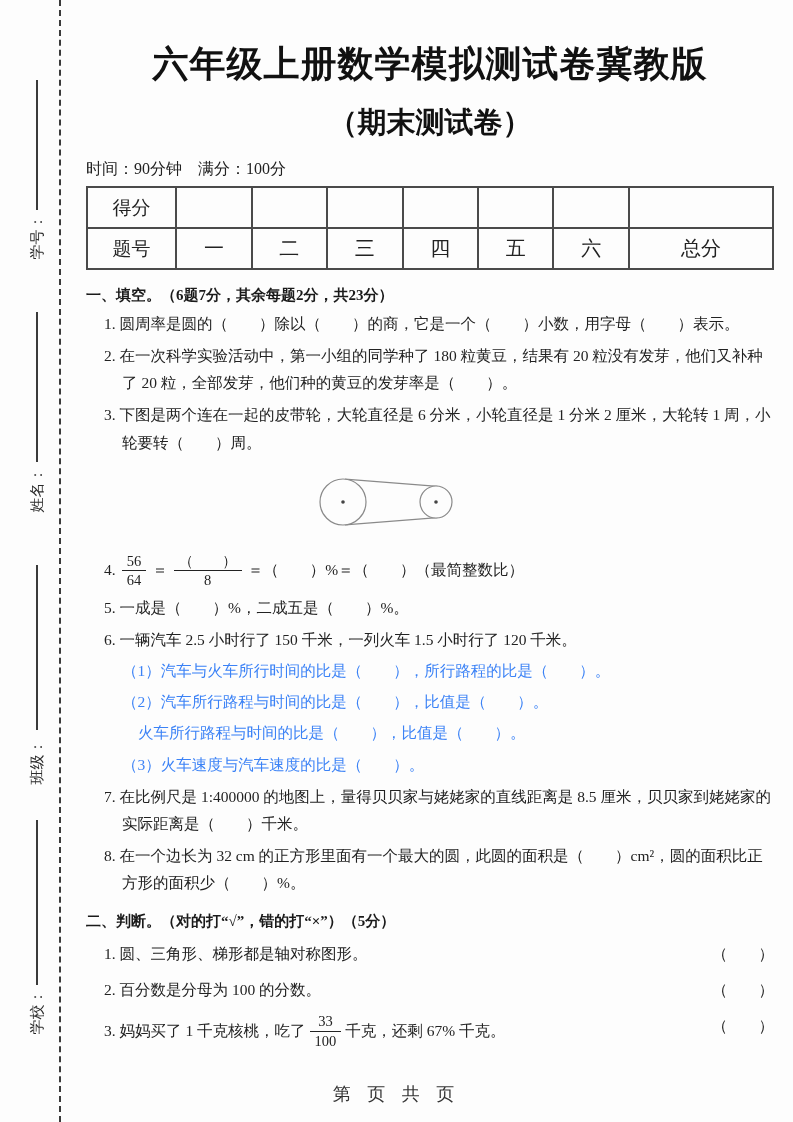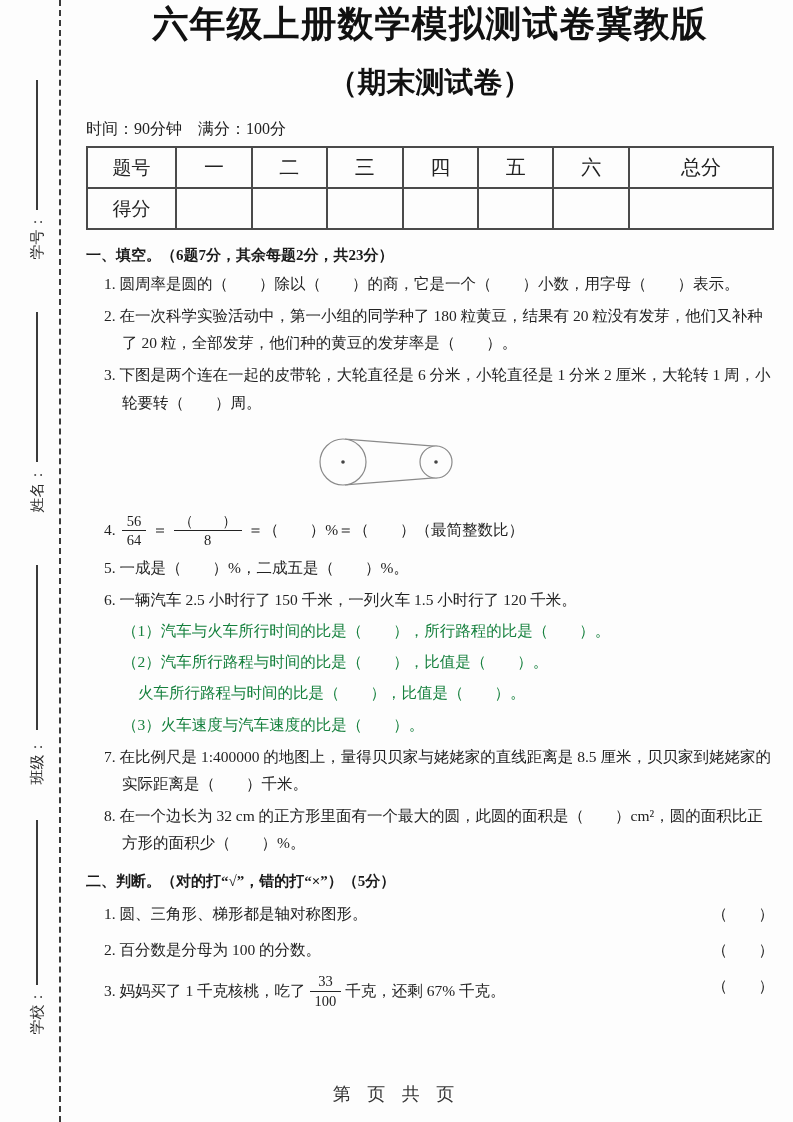--- a/index.html
+++ b/index.html
@@ -29,20 +29,21 @@
     white-space:nowrap;
     font-size:15px; color:#2a2a2a;
   }
 
   
   .content {
     position:absolute; left:86px; top:0;
     width:688px;
   }
   .title {
+    margin-top:40px;
     text-align:center;
     font-size:36px; font-weight:bold;
     letter-spacing:1px; color:#111;
   }
   .subtitle {
     margin-top:14px;
     text-align:center;
     font-size:29px; font-weight:bold; color:#111;
   }
   .meta {
@@ -67,21 +68,21 @@
   .sec-heading {
     margin:16px 0 4px 0;
     font-size:15px; font-weight:bold; color:#1a1a1a;
   }
   .q {
     font-size:15.5px; line-height:1.75; color:#222;
     padding-left:36px; text-indent:-18px;
     margin-top:5px;
   }
   .sub-q {
-    font-size:15.5px; line-height:1.75; color:#15803d;
+    font-size:15.5px; line-height:1.75; color:#3b82f6;
     padding-left:36px; margin-top:4px;
   }
   .sub-q.deep { padding-left:52px; }
 
   .frac-line {
     display:flex; align-items:center;
     font-size:15.5px; color:#222;
     padding-left:18px; margin-top:8px;
     gap:6px;
   }
@@ -127,38 +128,38 @@
 
   <div class="content">
 
     <div class="title">六年级上册数学模拟测试卷冀教版</div>
     <div class="subtitle">（期末测试卷）</div>
     <div class="meta">时间：90分钟　满分：100分</div>
 
     <table class="score">
       <tbody>
           <tr>
+        <td class="firstcol">得分</td>
+        <td></td>
+        <td></td>
+        <td></td>
+        <td></td>
+        <td></td>
+        <td></td>
+        <td></td>
+      </tr>
+      <tr>
         <td class="firstcol">题号</td>
         <td>一</td>
         <td>二</td>
         <td>三</td>
         <td>四</td>
         <td>五</td>
         <td>六</td>
         <td>总分</td>
-      </tr>
-      <tr>
-        <td class="firstcol">得分</td>
-        <td></td>
-        <td></td>
-        <td></td>
-        <td></td>
-        <td></td>
-        <td></td>
-        <td></td>
       </tr>
     </tbody>
       </table>
 
     <div class="sec-heading">一、填空。（6题7分，其余每题2分，共23分）</div>
 
     <div class="q">1. 圆周率是圆的（　　）除以（　　）的商，它是一个（　　）小数，用字母（　　）表示。</div>
     <div class="q">2. 在一次科学实验活动中，第一小组的同学种了 180 粒黄豆，结果有 20 粒没有发芽，他们又补种了 20 粒，全部发芽，他们种的黄豆的发芽率是（　　）。</div>
     <div class="q">3. 下图是两个连在一起的皮带轮，大轮直径是 6 分米，小轮直径是 1 分米 2 厘米，大轮转 1 周，小轮要转（　　）周。</div>
 

